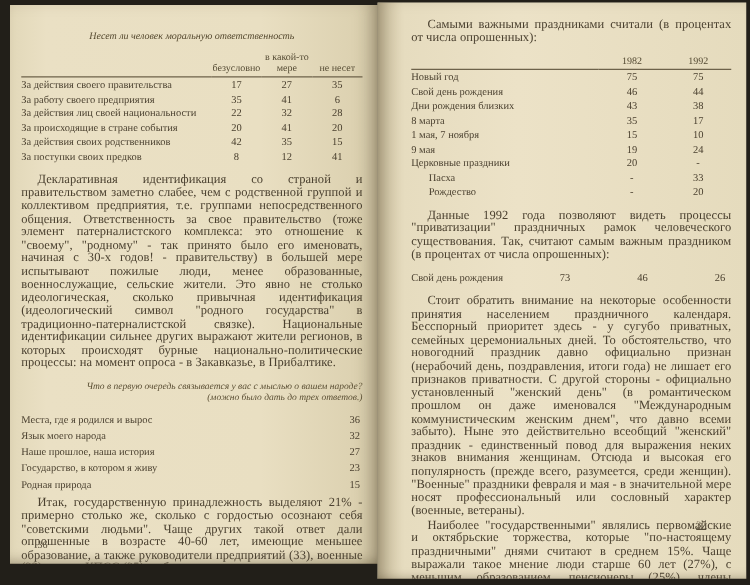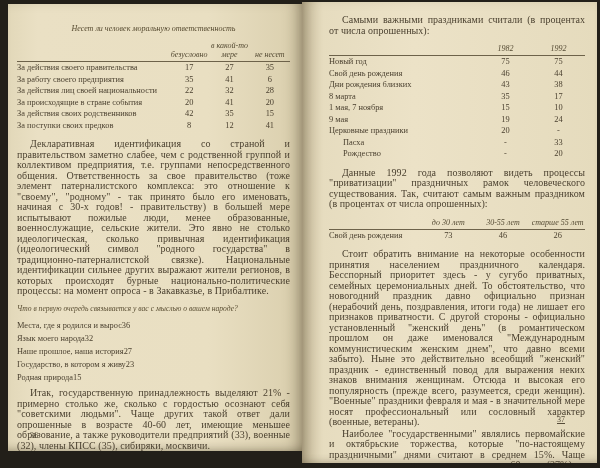--- a/index.html
+++ b/index.html
@@ -14,27 +14,27 @@
     box-shadow:inset 12px 0 16px -10px rgba(60,48,26,.5), inset 0 -6px 8px -6px rgba(60,48,26,.3);}
   .content-l{padding:20px 12px 0 9px;}
   .content-r{padding:13px 12px 0 27px;}
   .para{font-size:10px;line-height:10.5px;text-align:justify;text-indent:13px;margin:0 0 1px 0;
         color:#4b4130;letter-spacing:.05px;}
   .tbl-title{text-align:center;font-style:italic;font-size:8px;color:#55492f;margin:0 4px 7px 4px;}
   table{border-collapse:collapse;width:100%;table-layout:fixed;}
   td{padding:1px 0 1.5px 0;font-size:8.4px;color:#4b4130;vertical-align:bottom;
      white-space:nowrap;overflow:hidden;}
   .hdr td{font-size:8px;text-align:center;color:#544a33;border-bottom:1px solid #6d624a;
-          padding-bottom:2px;white-space:normal;line-height:9px;vertical-align:bottom;font-style:italic;}
+          padding-bottom:2px;white-space:normal;line-height:9px;vertical-align:bottom;}
   .hdr td.lbl{border-bottom:1px solid #6d624a;}
   td.num{text-align:center;}
   td.indent{padding-left:14px;}
-  .q-line{text-align:left;font-style:italic;font-size:7.6px;color:#5a4e33;margin:0;line-height:9.5px;}
+  .q-line{text-align:right;font-style:italic;font-size:7.6px;color:#5a4e33;margin:0;line-height:9.5px;}
   .answers{margin:6px 0 4px 0;}
-  .ans{display:flex;justify-content:flex-start;font-size:8.4px;line-height:13px;color:#4b4130;}
+  .ans{display:flex;justify-content:space-between;font-size:8.4px;line-height:13px;color:#4b4130;}
   .ans .a-val{padding-right:2px;}
   .pageno{position:absolute;font-size:8px;color:#564c39;}
   .pn-l{left:22px;bottom:11px;}
   .pn-r{right:32px;bottom:39px;text-decoration:underline;}
   .sp-sm{height:6px;} .sp-md{height:8px;}
   .t-resp td.lbl{width:152px;} .t-resp td.num{width:46px;}
   .t-hol td.lbl{width:150px;} .t-hol td.num{width:66px;}
   .t-age td.lbl{width:92px;} .t-age td.num{width:62px;}
 </style>
 </head>
@@ -92,20 +92,21 @@
             <td class="num">41</td>
           </tr>
         </tbody>
       </table>
 
       <div class="sp-md"></div>
       <p class="para">Декларативная идентификация со страной и правительством заметно слабее, чем с родственной группой и коллективом предприятия, т.е. группами непосредственного общения. Ответственность за свое правительство (тоже элемент патерналистского комплекса: это отношение к "своему", "родному" - так принято было его именовать, начиная с 30-х годов! - правительству) в большей мере испытывают пожилые люди, менее образованные, военнослужащие, сельские жители. Это явно не столько идеологическая, сколько привычная идентификация (идеологический символ "родного государства" в традиционно-патерналистской связке). Национальные идентификации сильнее других выражают жители регионов, в которых происходят бурные национально-политические процессы: на момент опроса - в Закавказье, в Прибалтике.</p>
 
       <div class="sp-sm"></div>
       <p class="q-line">Что в первую очередь связывается у вас с мыслью о вашем народе?</p>
+      <p class="q-line">(можно было дать до трех ответов.)</p>
 
       <div class="answers">
         <div class="ans">
           <span class="a-lbl">Места, где я родился и вырос</span>
           <span class="a-val">36</span>
         </div>
         <div class="ans">
           <span class="a-lbl">Язык моего народа</span>
           <span class="a-val">32</span>
         </div>
@@ -189,26 +190,20 @@
           </tr>
         </tbody>
       </table>
 
       <div class="sp-md"></div>
       <p class="para">Данные 1992 года позволяют видеть процессы "приватизации" праздничных рамок человеческого существования. Так, считают самым важным праздником (в процентах от числа опрошенных):</p>
       <div class="sp-sm"></div>
 
       <table class="t-age">
         <tbody>
-          <tr class="hdr">
-            <td class="lbl"></td>
-            <td>до 30 лет</td>
-            <td>30-55 лет</td>
-            <td>старше 55 лет</td>
-          </tr>
           <tr>
             <td class="lbl">Свой день рождения</td>
             <td class="num">73</td>
             <td class="num">46</td>
             <td class="num">26</td>
           </tr>
         </tbody>
       </table>
 
       <div class="sp-md"></div>

